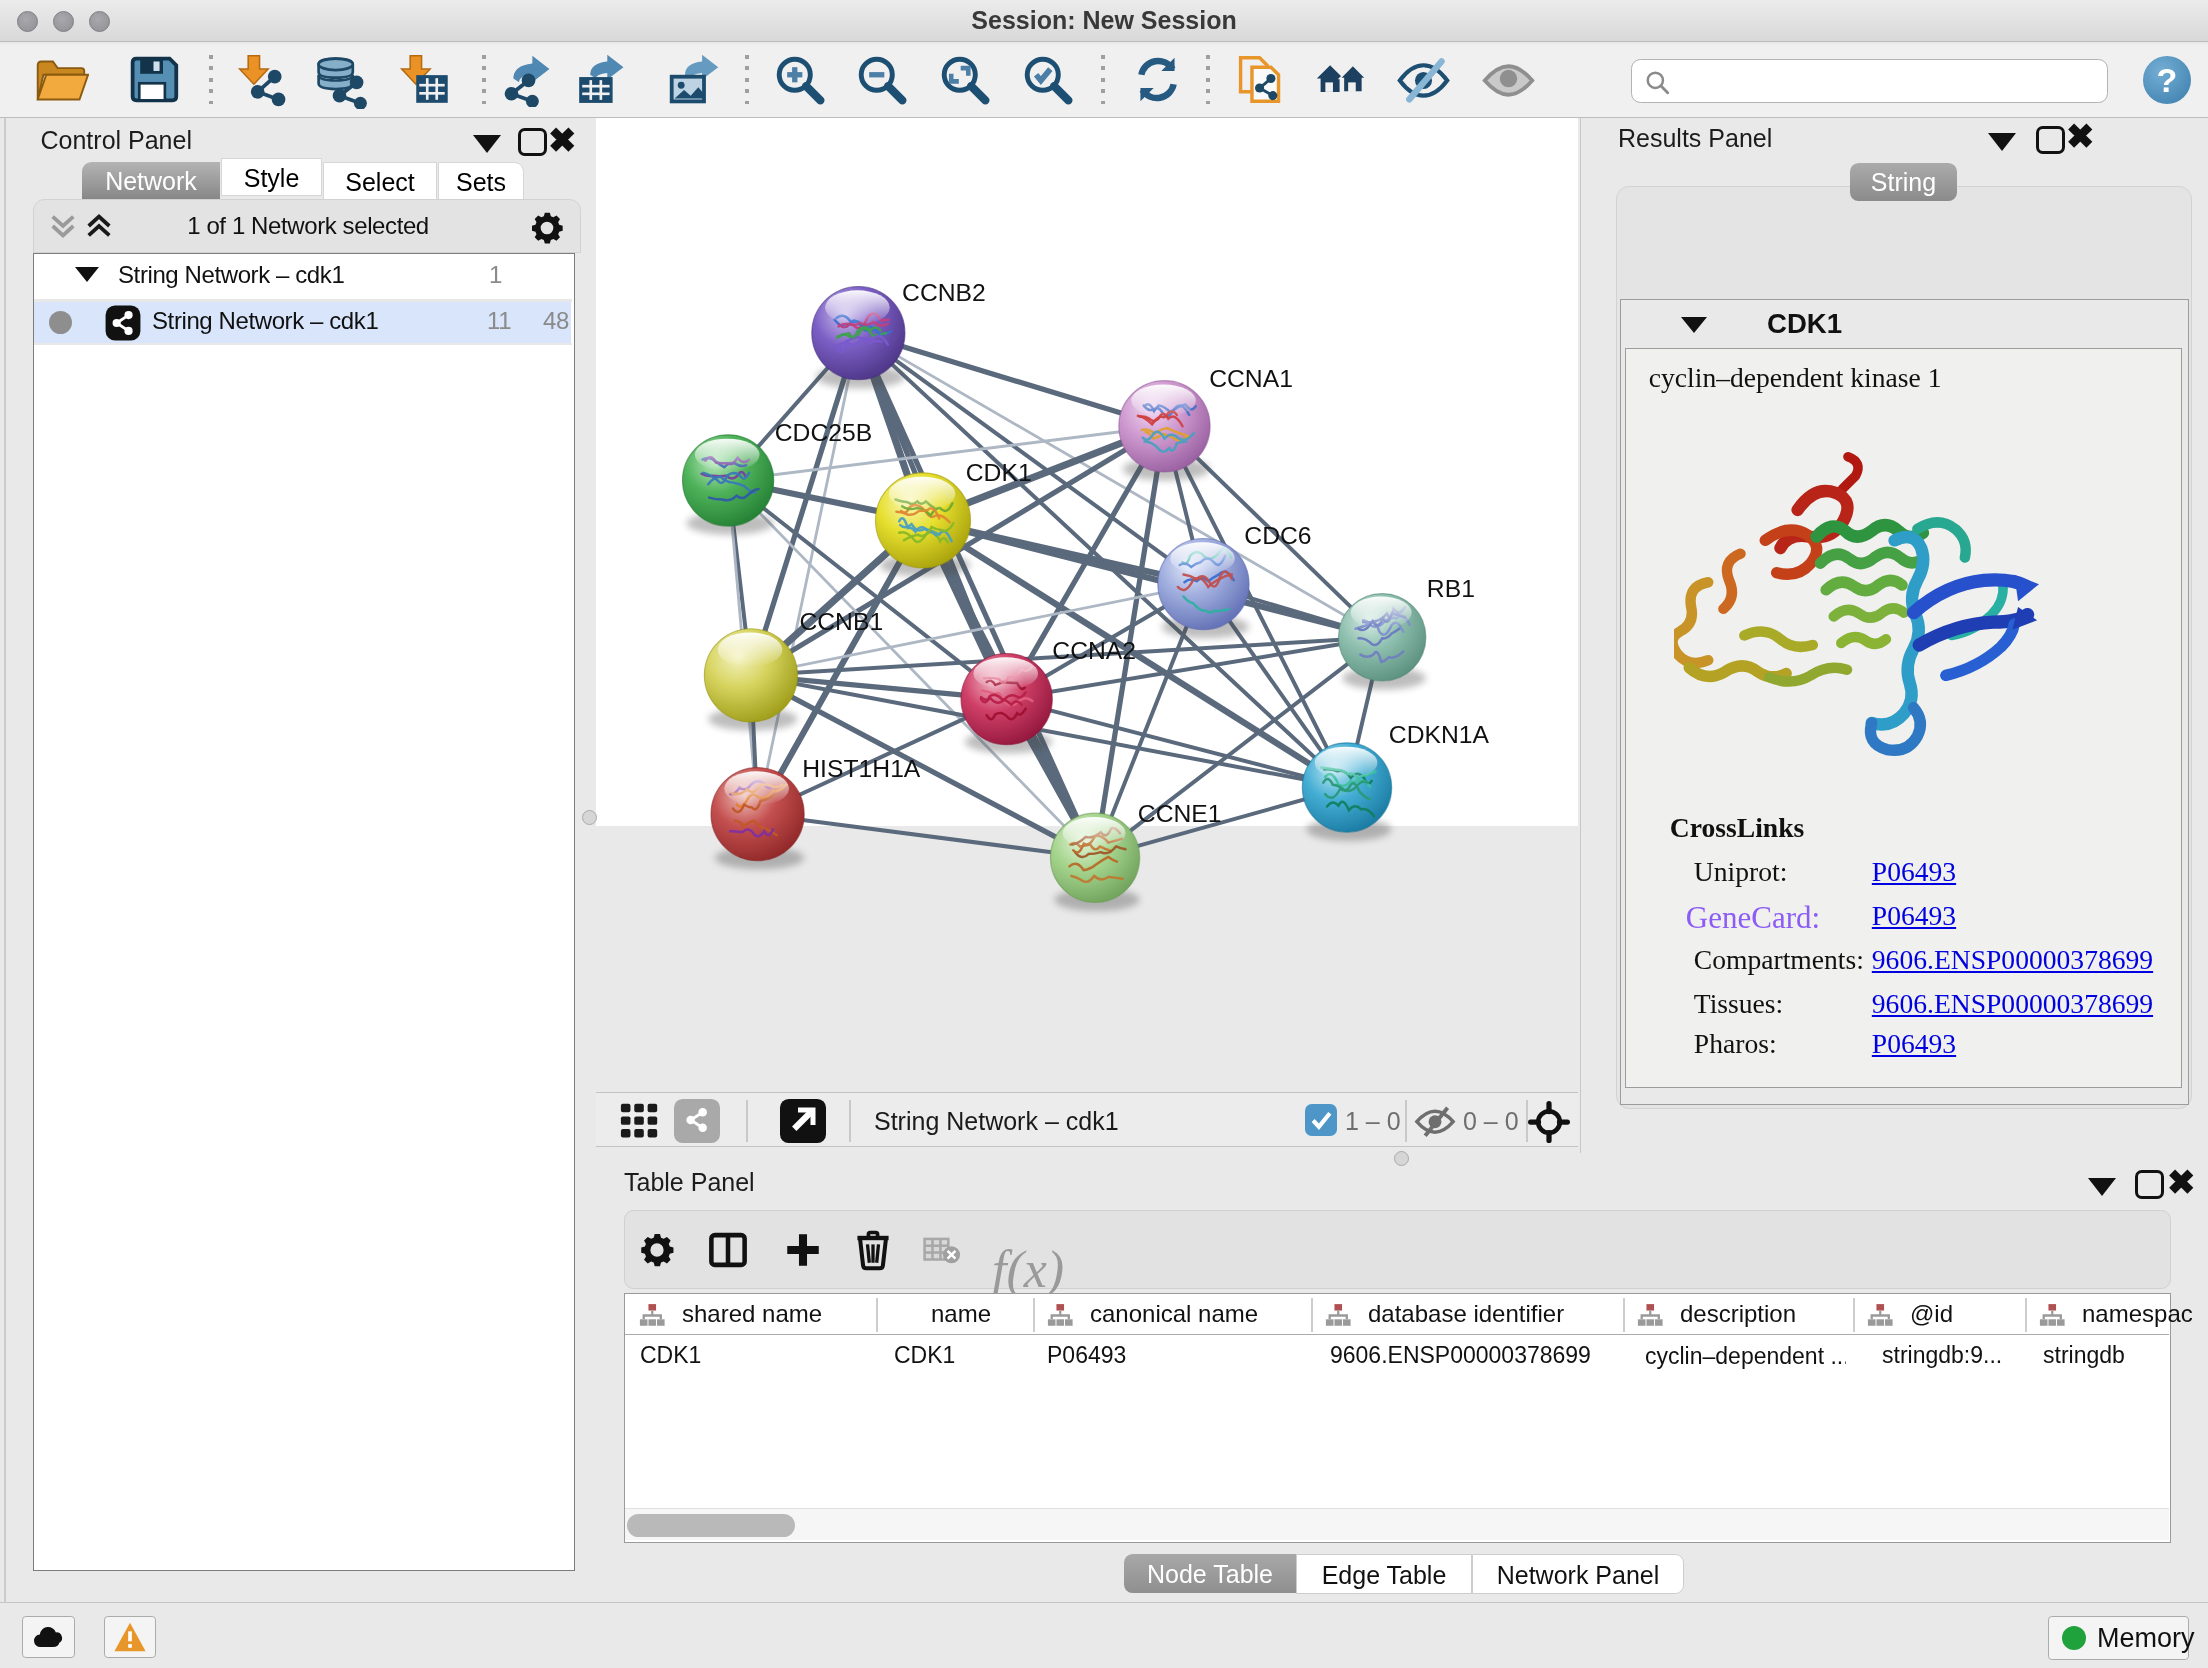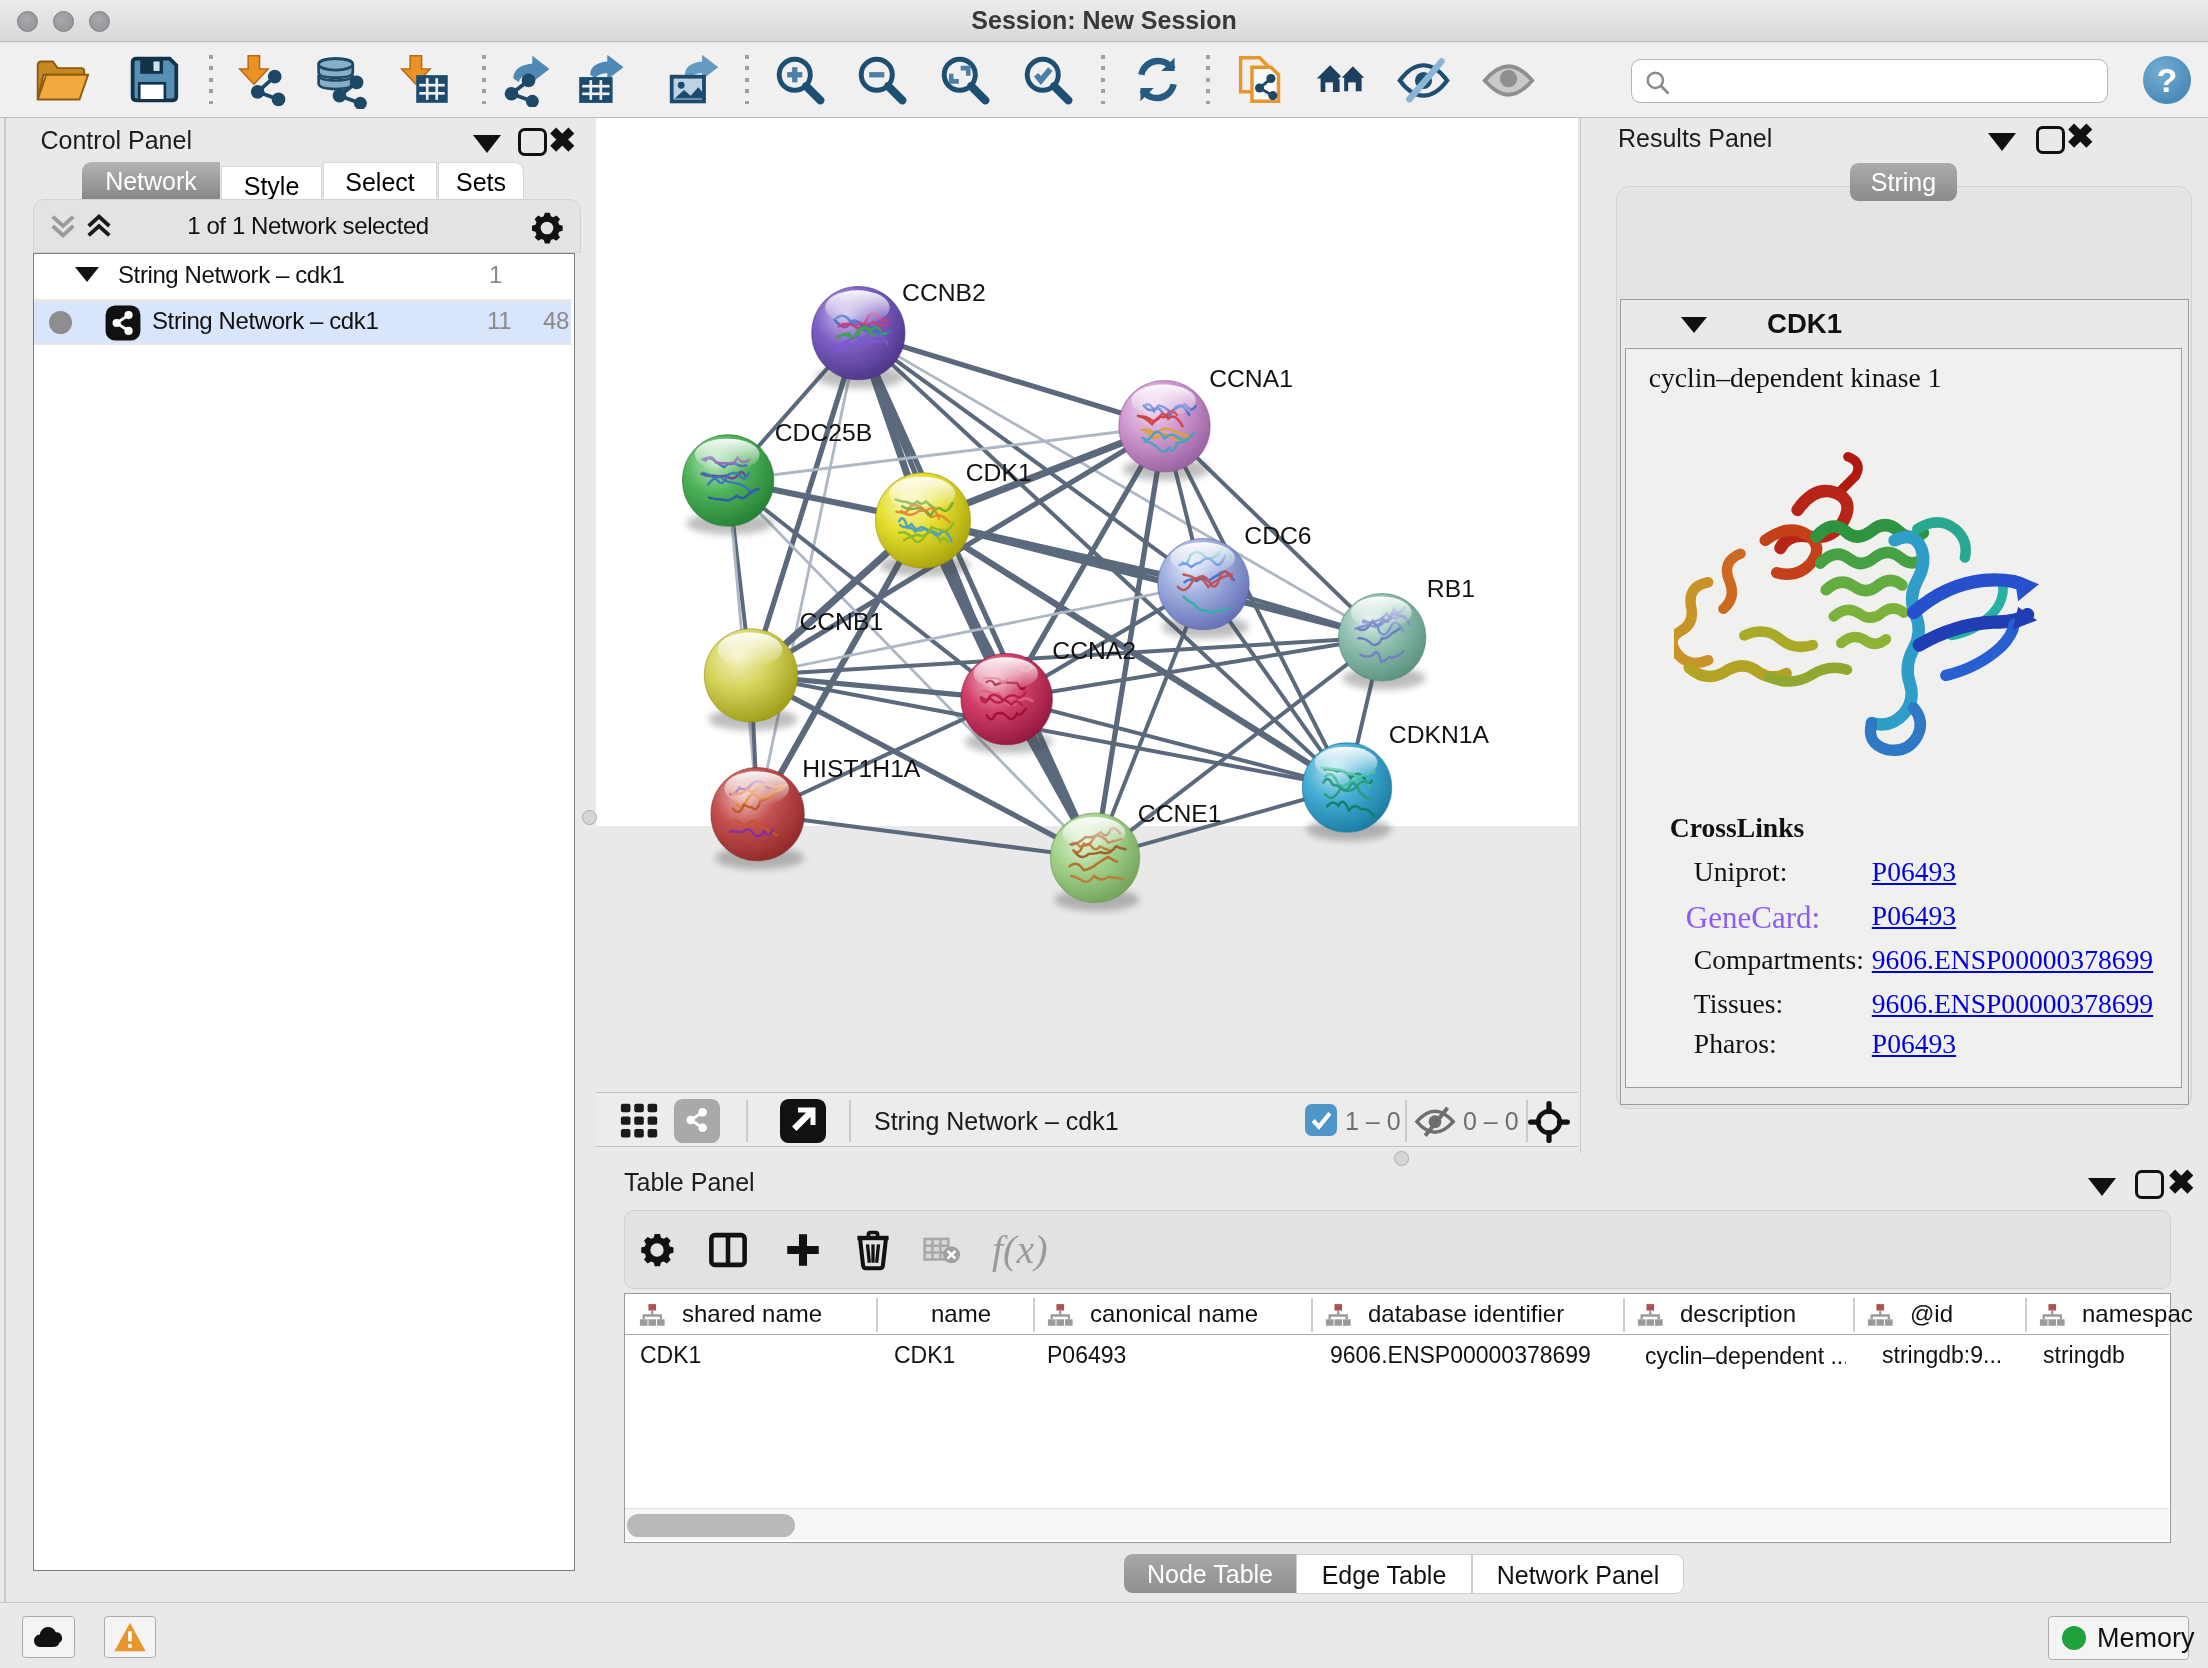--- a/index.html
+++ b/index.html
@@ -224,21 +224,21 @@
     <div class="abs" style="left:2143px;top:12.4px;width:48px;height:48px;border-radius:50%;background:radial-gradient(circle at 38% 32%,#74aed4,#3a7cab);color:#fff;font-size:34px;font-weight:bold;text-align:center;line-height:48px;">?</div>
   </div>
 
   <div id="controlpanel" class="abs" style="left:0px;top:118px;width:592px;height:1484px;margin-left:12px;">
     <div class="ptitle abs" style="left:28.5px;top:7.6px;">Control Panel</div>
     <div class="collapse-arrow" style="left:461px;top:17px;"></div>
     <div class="sqbtn" style="left:506px;top:9.5px;"></div>
     <div class="xbtn" style="left:536px;top:7.6px;">✖</div>
 
     <div class="tab tabsel" style="left:70px;top:44px;width:138px;border-radius:9.5px 0 0 0;">Network</div>
-    <div class="tab" style="left:209px;top:48px;width:101px;">Style</div>
+    <div class="tab" style="left:209px;top:40px;width:101px;">Style</div>
     <div class="tab" style="left:311px;top:44px;width:114px;">Select</div>
     <div class="tab" style="left:426px;top:44px;width:86px;border-radius:0 9.5px 0 0;">Sets</div>
 
     <div class="abs" style="left:21px;top:81px;width:548px;height:54px;background:#e3e3e3;border:1px solid #d2d2d2;border-radius:11.4px 11.4px 0 0;">
       <svg class="abs" style="left:13.3px;top:11.4px;" width="32" height="30" viewBox="0 0 17 16">
         <path d="M3 3 l5.5 5 L14 3 M3 8 l5.5 5 L14 8" fill="none" stroke="#9a9a9a" stroke-width="2"></path>
       </svg>
       <svg class="abs" style="left:49px;top:11.4px;" width="32" height="30" viewBox="0 0 17 16">
         <path d="M3 13 l5.5-5 L14 13 M3 8 l5.5-5 L14 8" fill="none" stroke="#1a1a1a" stroke-width="2"></path>
       </svg>
@@ -726,21 +726,21 @@
         <g stroke="#a8a8a8" stroke-width="1.6" fill="#d8d8d8">
           <rect x="1" y="3" width="15" height="13"></rect>
           <line x1="1" y1="7.3" x2="16" y2="7.3"></line>
           <line x1="1" y1="11.6" x2="16" y2="11.6"></line>
           <line x1="6" y1="3" x2="6" y2="16"></line>
           <line x1="11" y1="3" x2="11" y2="16"></line>
         </g>
         <circle cx="18" cy="13" r="5.4" fill="#a0a0a0"></circle>
         <path d="M15.5 10.5 l5 5 M20.5 10.5 l-5 5" stroke="#fff" stroke-width="1.6"></path>
       </svg>
-      <div class="abs" style="left:367px;top:15px;font-family:'Liberation Serif',serif;font-style:italic;font-size:40px;color:#9a9a9a;">f(x)</div>
+      <div class="abs" style="left:367px;top:29px;font-family:'Liberation Serif',serif;font-style:italic;font-size:52px;color:#9a9a9a;">f(x)</div>
     </div>
 
     <div class="abs" style="left:32px;top:140px;width:1547px;height:250px;background:#fff;border:1.9px solid #9a9a9a;">
       <div class="abs" style="left:0;top:0;width:1544px;height:41px;border-bottom:1.9px solid #aaa;font-size:24px;color:#111;">
         <svg class="abs" style="left:13.3px;top:7.6px;" width="28.5" height="27" viewBox="0 0 15 14">
           <g fill="#b05050">
             <rect x="5.5" y="1" width="4" height="3.4"></rect>
           </g>
           <g fill="#9a9a9a">
             <rect x="1" y="9" width="4" height="3.4"></rect>

